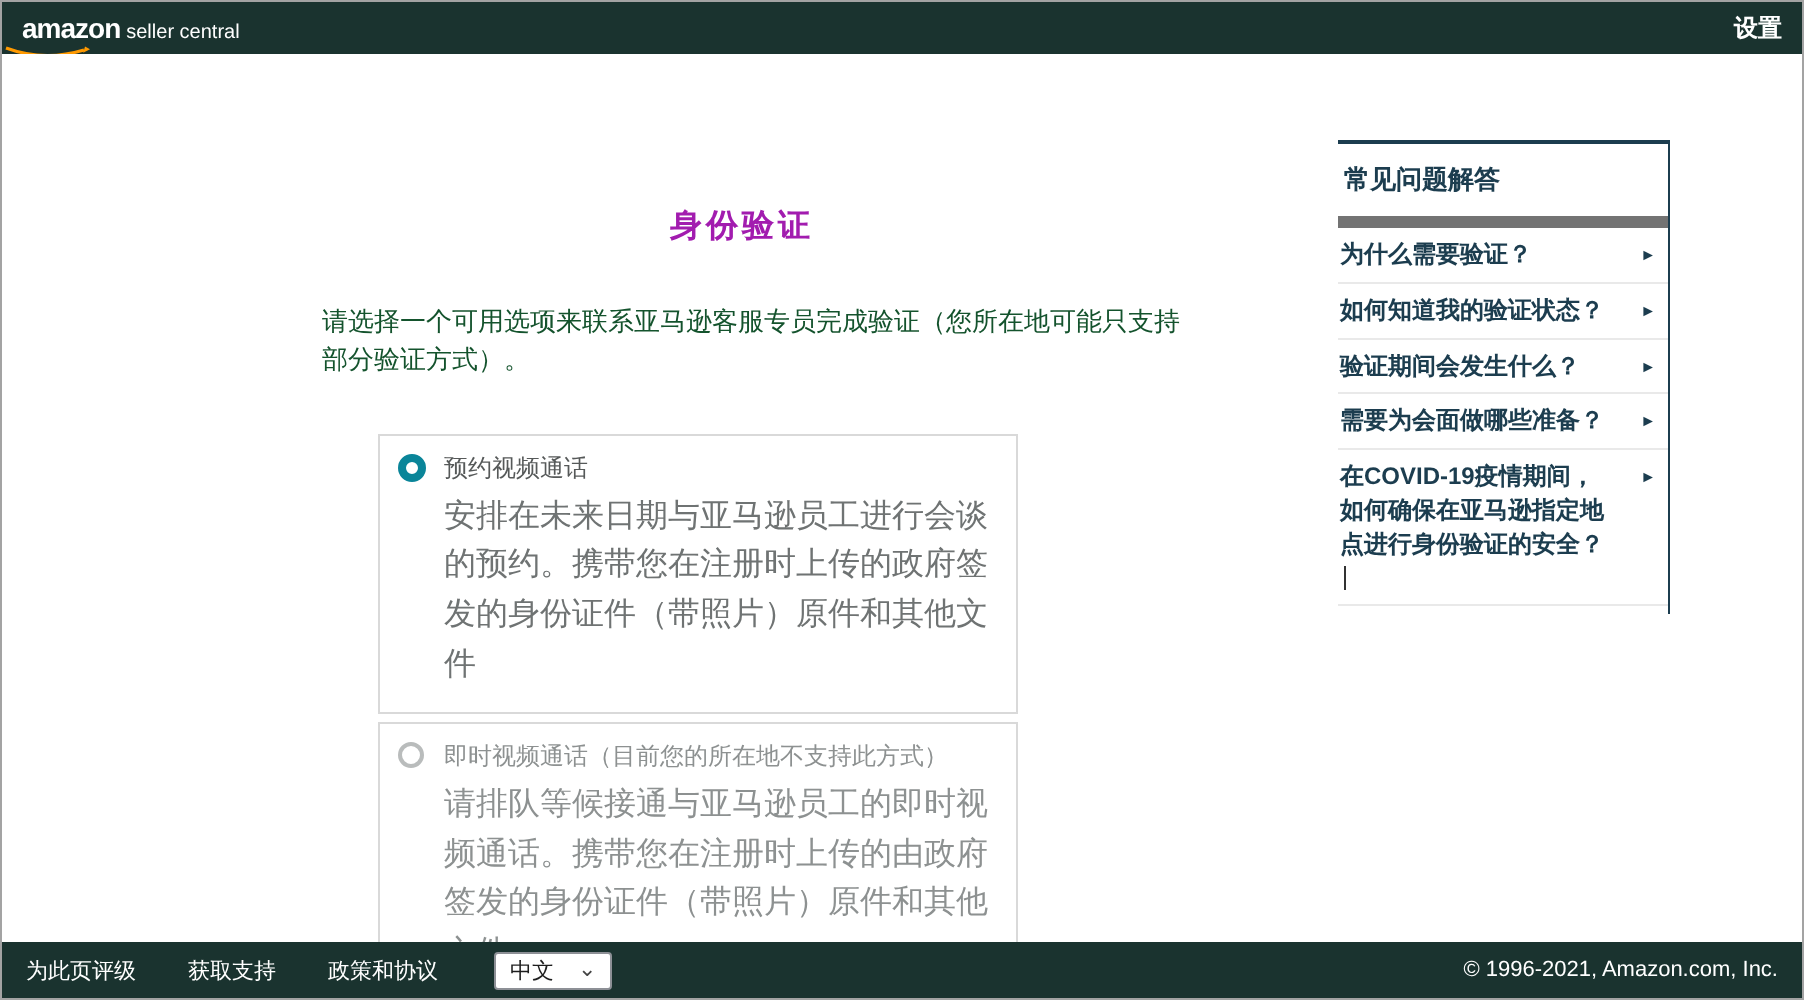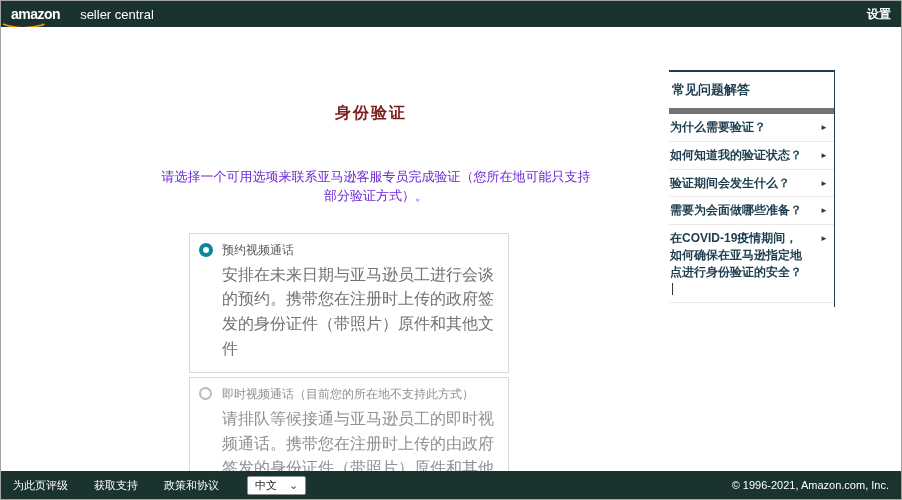--- a/index.html
+++ b/index.html
@@ -10,32 +10,32 @@
   }
   
   .topbar {
     position:absolute; top:0; left:0; right:0; height:26px;
     background:#1a332f; display:flex; align-items:center;
     justify-content:space-between; padding:0 10px;
   }
   .logo { display:flex; align-items:baseline; color:#fff; cursor:pointer; }
   .logo-amazon { font-weight:bold; font-size:14px; position:relative; letter-spacing:-0.5px; }
   .smile { position:absolute; left:1px; bottom:-4px; }
-  .logo-suffix { font-size:13px; font-weight:400; margin-left:20px; }
+  .logo-suffix { font-size:10px; font-weight:400; margin-left:3px; }
   .settings { color:#fff; font-size:12px; font-weight:bold; cursor:pointer; text-decoration:none; }
   
   .content { position:absolute; top:26px; bottom:28px; left:0; right:0; background:#fff; }
   .main-col { position:absolute; left:160px; top:0; width:420px; }
   .page-title {
     margin-top:76px; text-align:center; font-size:16px; font-weight:bold;
-    color:#7f1d1d; letter-spacing:2px;
+    color:#a21caf; letter-spacing:2px;
   }
   .instruction {
-    margin:44px auto 0; width:430px; text-align:center;
-    font-size:13px; color:#6d28d9; line-height:1.45;
+    margin:28px auto 0; width:430px; 
+    font-size:13px; color:#14532d; line-height:1.45;
   }
   .options { width:320px; margin:27px 0 0 28px; }
   .option-box {
     position:relative; border:1px solid #d9d9d9; background:#fff;
     padding:8px 12px 10px 32px; margin-bottom:4px; cursor:pointer;
   }
   .radio {
     position:absolute; left:9px; top:9px; width:13px; height:13px;
     border-radius:50%; background:#fff; border:2px solid #b9bcbc;
   }

